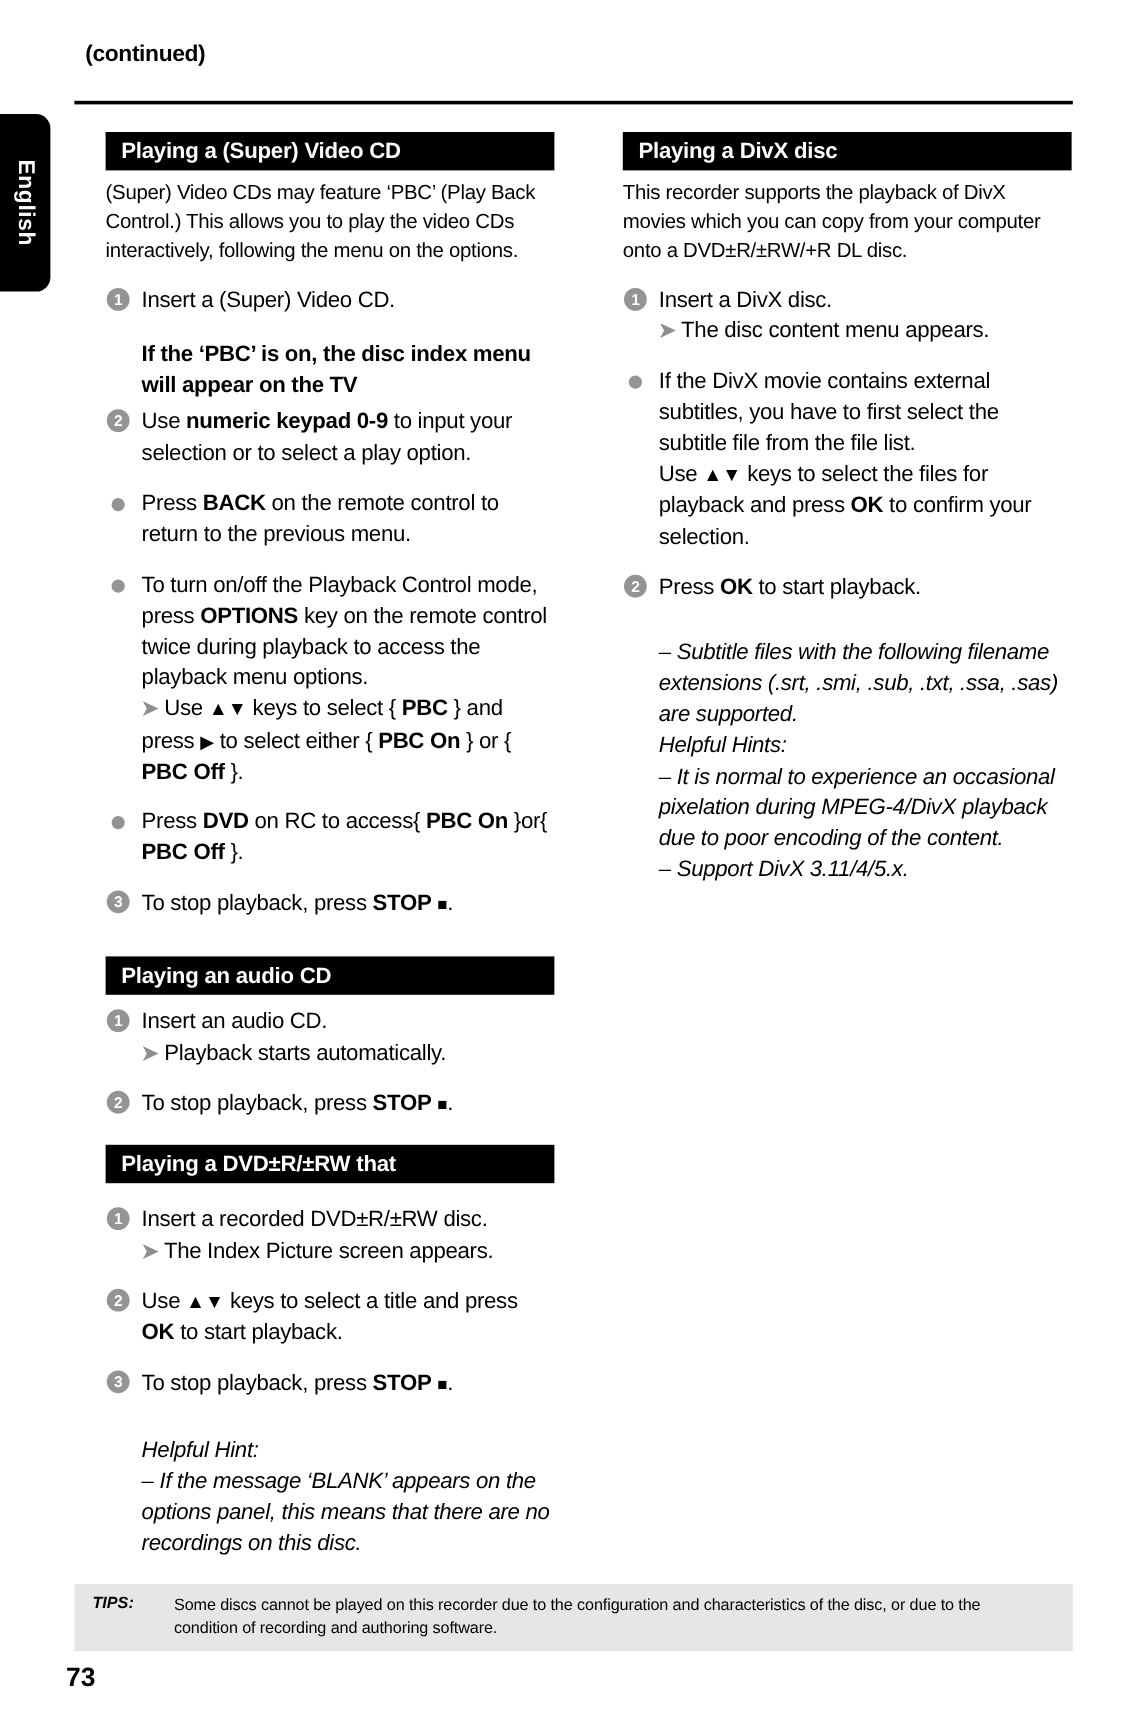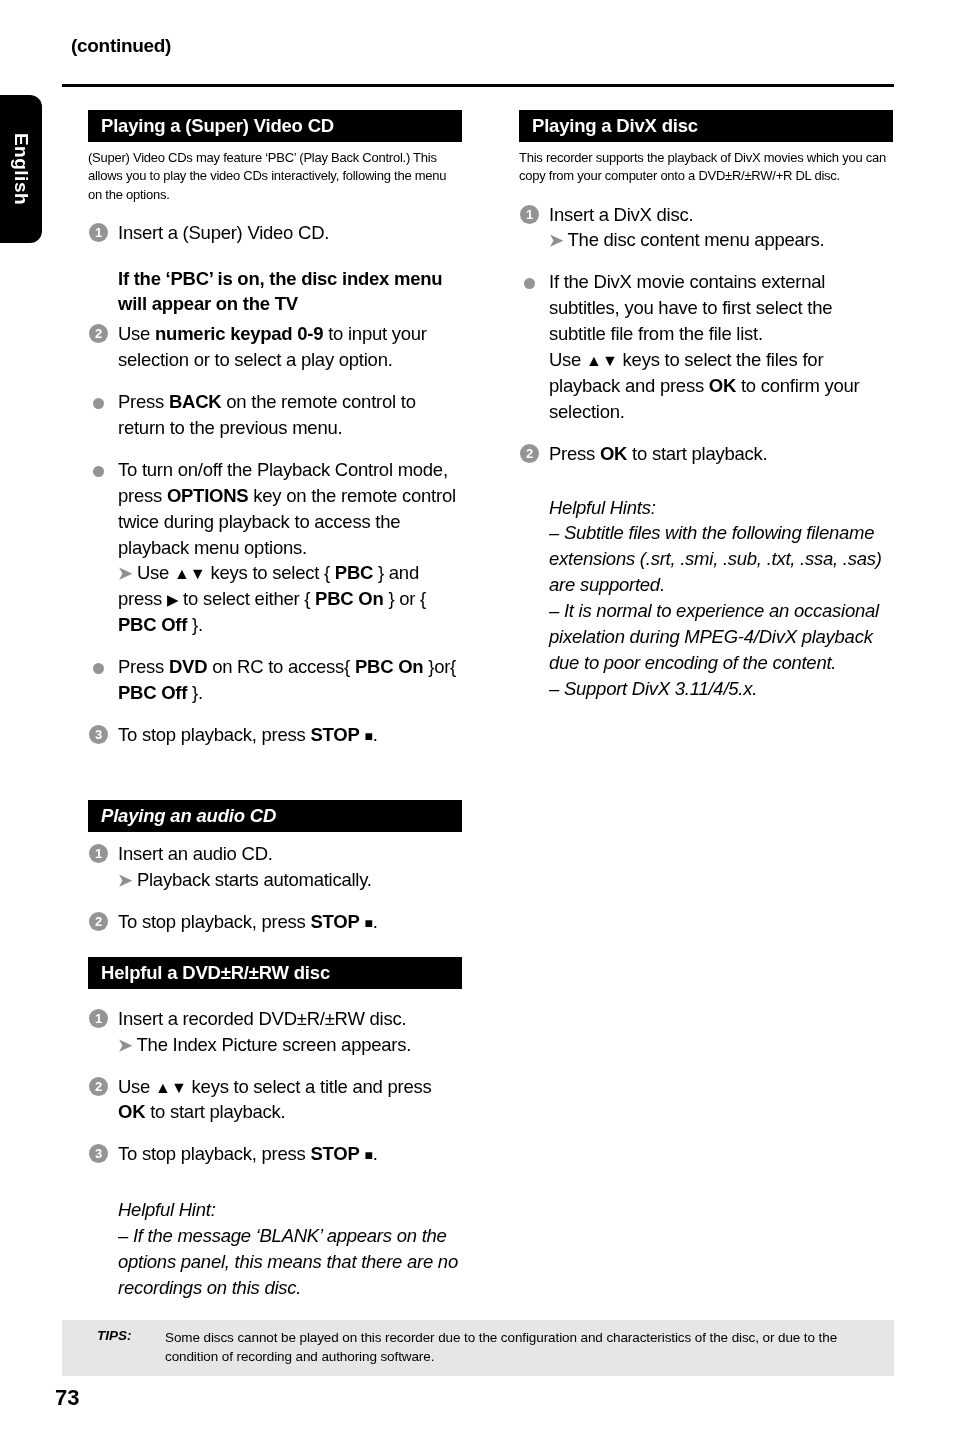--- a/index.html
+++ b/index.html
@@ -86,21 +86,21 @@
     font-size: 18.5px;
     padding: 4px 0 5px 13px;
     letter-spacing: -0.2px;
     line-height: 1.25;
   }
   .col-left  .sec-bar { width: 361px; }
   .col-right .sec-bar { width: 361px; }
 
   
   .para {
-    font-size: 13px;
+    font-size: 17px;
     line-height: 1.40;
     letter-spacing: -0.25px;
   }
   .intro { margin-top: 7px; }
 
   
   .item {
     position: relative;
     padding-left: 30px;
     margin-top: 16px;
@@ -163,21 +163,21 @@
 
   
   .tips-box {
     position: absolute;
     left: 62px;
     top: 1320px;
     width: 832px;
     background: #e6e6e6;
     padding: 8px 0 10px 0;
   }
-  .tips-row { display: flex; padding-left: 20px; }
+  .tips-row { display: flex; }
   .tips-label {
     width: 68px;
     padding-left: 15px;
     font-style: italic;
     font-weight: bold;
     font-size: 13.5px;
     flex: none;
   }
   .tips-text {
     font-size: 13.5px;
@@ -241,36 +241,36 @@
   <div class="item">
     <span class="dot"></span>
     <span>Press </span><span class="b">DVD</span><span> on RC to access{ </span><span class="b">PBC On</span><span> }or{ </span><span class="b">PBC Off</span><span> }.</span>
   </div>
 
   <div class="item">
     <span class="num">3</span>
     <span>To stop playback, press </span><span class="b">STOP</span> <span class="sq">■</span><span>.</span>
   </div>
 
-  <div class="sec-bar" style="margin-top:52px;font-style:italic;">Playing an audio CD</div>
+  <div class="sec-bar" style="margin-top:32px;">Playing an audio CD</div>
 
   <div class="item" style="margin-top:9px;">
     <span class="num">1</span>
     <span>Insert an audio CD.</span>
     <br>
     <span class="arrow">➤</span>
     <span>Playback starts automatically.</span>
   </div>
 
   <div class="item">
     <span class="num">2</span>
     <span>To stop playback, press </span><span class="b">STOP</span> <span class="sq">■</span><span>.</span>
   </div>
 
-  <div class="sec-bar" style="margin-top:22px;">Helpful a DVD±R/±RW disc</div>
+  <div class="sec-bar" style="margin-top:22px;">Playing a DVD±R/±RW that</div>
 
   <div class="item" style="margin-top:17px;">
     <span class="num">1</span>
     <span>Insert a recorded DVD±R/±RW disc.</span>
     <br>
     <span class="arrow">➤</span>
     <span>The Index Picture screen appears.</span>
   </div>
 
   <div class="item">
@@ -311,22 +311,22 @@
     <span>Use </span><span class="tri">▲▼</span><span> keys to select the files for playback and press </span><span class="b">OK</span><span> to confirm your selection.</span>
   </div>
 
   <div class="item">
     <span class="num">2</span>
     <span>Press </span><span class="b">OK</span><span> to start playback.</span>
   </div>
 
 
   <div class="hint" style="margin-top:28px;">
+    <div>– Subtitle files with the following filename extensions (.srt, .smi, .sub, .txt, .ssa, .sas) are supported.</div>
     <div>Helpful Hints:</div>
-    <div>– Subtitle files with the following filename extensions (.srt, .smi, .sub, .txt, .ssa, .sas) are supported.</div>
     <div>– It is normal to experience an occasional pixelation during MPEG-4/DivX playback due to poor encoding of the content.</div>
     <div>– Support DivX 3.11/4/5.x.</div>
   </div>
 
 </div>
 
 <div class="tips-box">
   <div class="tips-row">
     <div class="tips-label">TIPS:</div>
     <div class="tips-text" style="width:700px;">Some discs cannot be played on this recorder due to the configuration and characteristics of the disc, or due to the condition of recording and authoring software.</div>

